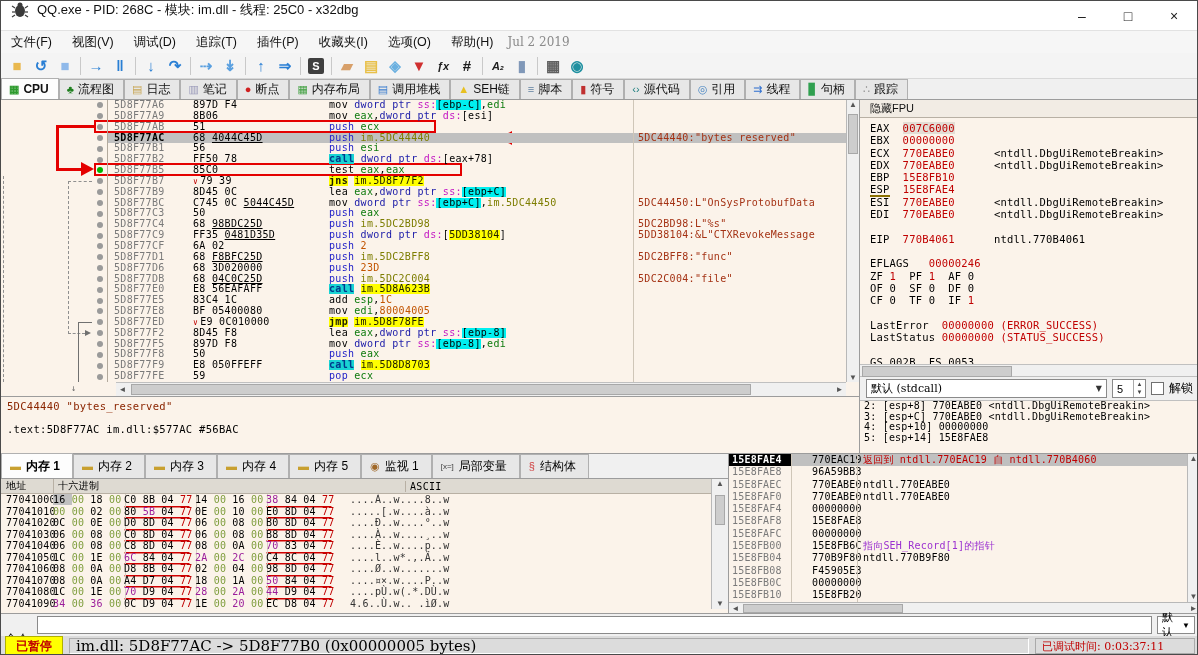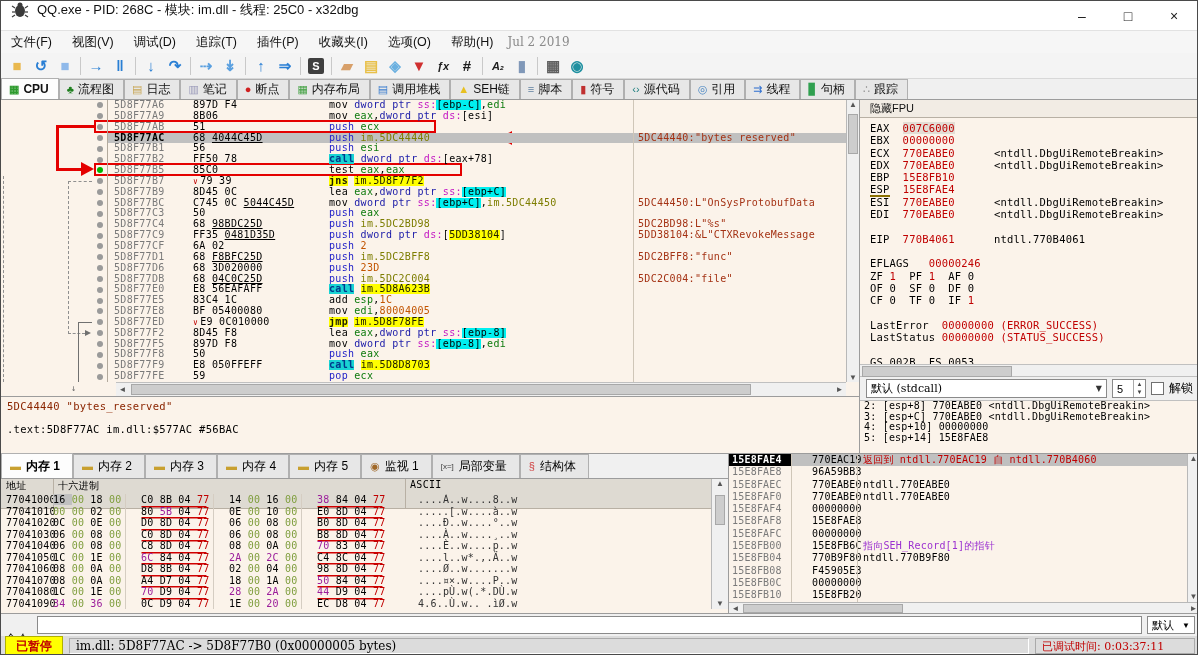--- a/index.html
+++ b/index.html
@@ -110,28 +110,28 @@
   .argrow { height:10.6px; line-height:10.6px; font-size:10px; white-space:pre; padding-left:4px;
             letter-spacing:0.2px; color:#000; }
   .argrow.sel { background:#bdbdbd; }
   
   .bottom { position:absolute; left:0; top:452px; width:1198px; height:160px; background:#fbf3ea; }
   .memtabs { position:absolute; left:0; top:0; width:727px; height:26px; background:#f0f0f0;
              display:flex; align-items:flex-end; border-bottom:1px solid #9c9c9c; border-top:1px solid #9c9c9c;}
   .mtab { display:flex; align-items:center; gap:5px; font-size:12px; padding:3px 12px 3px 8px;
           height:24px; border:1px solid #b0b0b0; border-bottom:none; background:#e7e7e7; }
   .mtab.active { background:#fdfdfd; font-weight:bold; height:25px; }
-  .memhdr { position:absolute; left:0; top:26px; width:710px; height:30px; background:#dedad2;
-            border-bottom:1px solid #b8b0a4; font-size:10px; display:flex; letter-spacing:0.3px; }
+  .memhdr { position:absolute; left:0; top:26px; width:710px; height:15px; background:#dedad2;
+            border-bottom:1px solid #b8b0a4; font-size:10px; display:flex; letter-spacing:0.3px;align-items:center; }
   .memhdr span { display:block; }
   .memrows { position:absolute; left:0; top:41px; width:710px; height:115px; overflow:hidden; }
   .mrow { display:flex; height:11.5px; line-height:11.5px; font-size:10px; white-space:pre;
           letter-spacing:0.2px; }
   .maddr { width:52px; flex:none; padding-left:5px; color:#000; }
-  .mgrp { width:66px; flex:none; margin-right:22px; position:relative; }
+  .mgrp { width:66px; flex:none; margin-right:5px; position:relative; }
   .mgrp.u { box-shadow:0 2px 0 -0.5px #d00000; }
   .mgrp .gs { border-right:1px solid #d5cdc2; position:absolute; right:-7px; top:0; height:100%; }
   .masc { margin-left:13px; color:#333; }
   .b-z{color:#7f9e3d} .b-p{color:#9b1d9b} .b-b{color:#000} .b-r{color:#c00000}
   .b-sel{background:#c0c0c0}
   .memvscroll { position:absolute; left:710px; top:26px; width:17px; height:130px; background:#f0f0f0;
                 border-left:1px solid #b8b8b8; font-size:8px; color:#555; text-align:center; }
   
   .stack { position:absolute; left:727px; top:0; width:471px; height:160px; background:#fbf3ea;
            border-left:1px solid #9c9c9c; border-top:1px solid #9c9c9c; }
@@ -145,29 +145,29 @@
   .sc-red{color:#c00000} .sc-blk{color:#000} .sc-pur{color:#9b30d0}
   .stkvscroll { position:absolute; right:0; top:0; width:12px; height:148px; background:#f0f0f0;
                 border-left:1px solid #b8b8b8; font-size:8px; color:#555; text-align:center;}
   .stkhscroll { position:absolute; left:0; top:148px; width:471px; height:12px; background:#f0f0f0;
                 border-top:1px solid #b8b8b8; }
   
   .cmdbar { position:absolute; left:0; top:612px; width:1198px; height:23px; background:#f0f0f0;
             border-top:1px solid #9c9c9c; display:flex; align-items:center; padding:0 4px; gap:5px;}
   .cmdlbl { font-size:12px;margin-top:29px; }
   .cmdinput { flex:1; height:18px; background:#fff; border:1px solid #8a8a8a; }
-  .cmdcombo { width:48px; height:18px; background:#fff; border:1px solid #8a8a8a; font-size:11px;
+  .cmdcombo { width:38px; height:18px; background:#fff; border:1px solid #8a8a8a; font-size:11px;
               display:flex; align-items:center; padding:0 4px; }
   .cmdcombo .arr { margin-left:auto; font-size:8px; }
   .statusbar { position:absolute; left:0; top:635px; width:1198px; height:20px; background:#dcdcdc;
                display:flex; align-items:center; padding:0 4px; gap:6px; }
   .stbadge { background:#ffff00; color:#c00000; font-weight:bold; font-size:12px;
              padding:1px 10px; border:1px solid #b0b000; }
   .stmsg { flex:1; height:16px; border:1px solid #aaa; border-right-color:#fff; border-bottom-color:#fff;
-           background:#dcdcdc; font-size:12px; display:flex; align-items:center; padding:0 6px;
+           background:#dcdcdc; font-size:15px; display:flex; align-items:center; padding:0 6px;
            font-family:"DejaVu Serif",serif; }
   .sttime { width:160px; height:16px; border:1px solid #aaa; background:#dcdcdc; font-size:11px;
             color:#c00000; display:flex; align-items:center; padding:0 6px;
             font-family:"DejaVu Serif",serif; }
 </style>
 </head>
 <body>
 
 <div class="screen">
 

